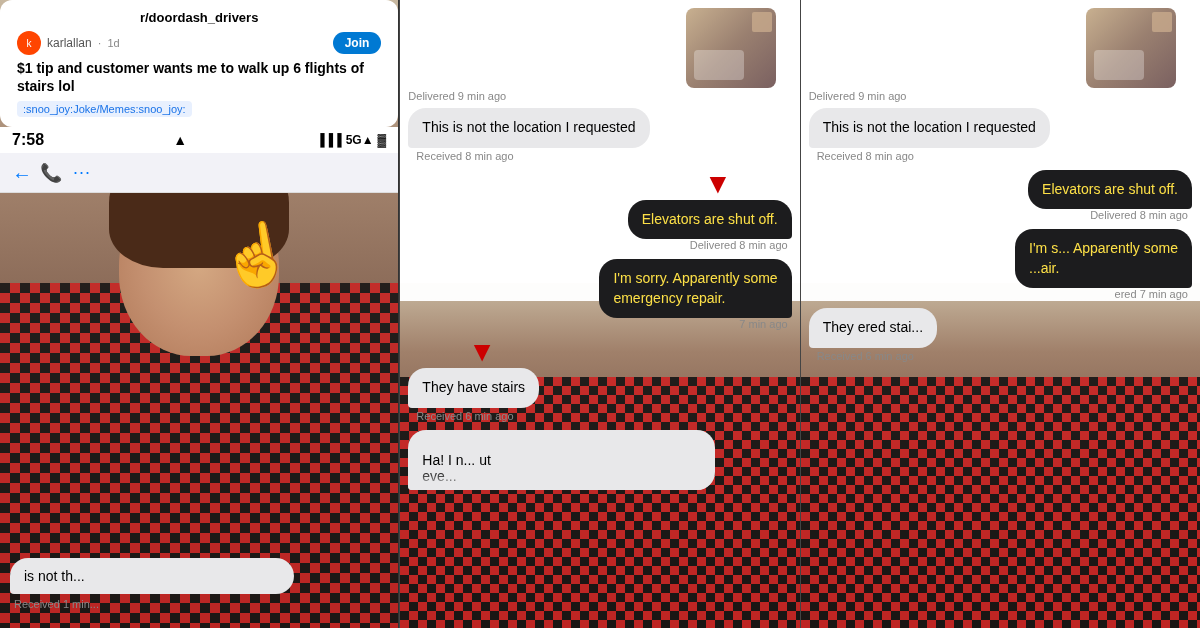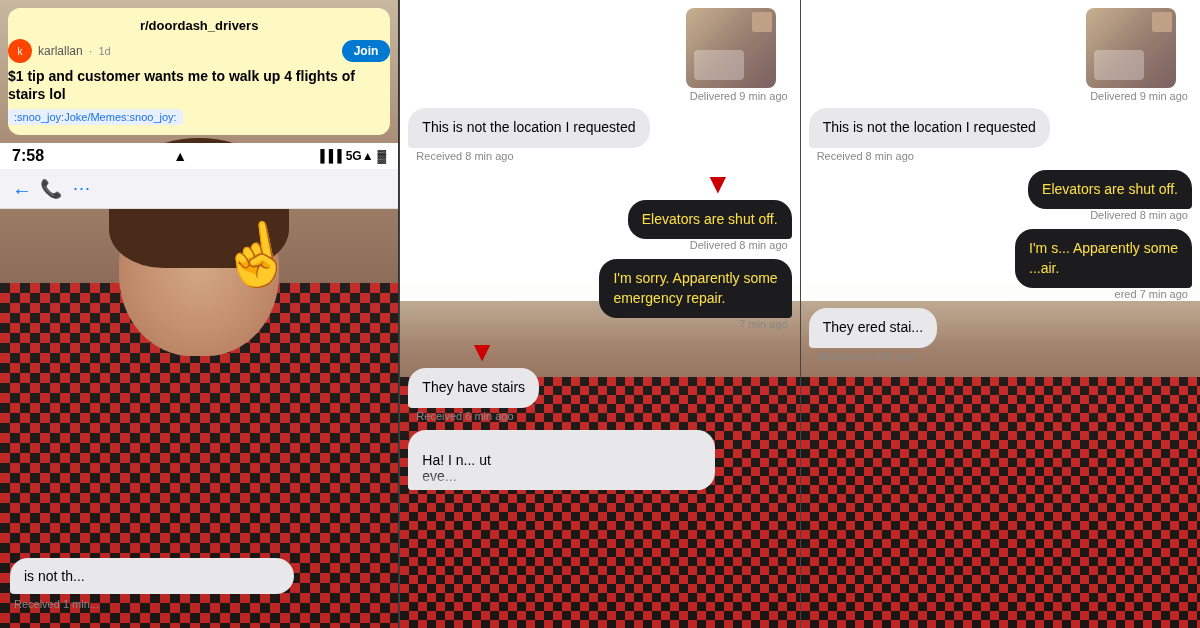--- a/index.html
+++ b/index.html
@@ -73,24 +73,24 @@
     .panel-1-overlay {
       position: absolute;
       top: 0;
       left: 0;
       width: 100%;
       z-index: 10;
     }
 
     
     .reddit-card {
-      background: #fef9c3;
-      margin: 8px;
+      background: #ffffff;
+      margin: 0;
       border-radius: 12px;
-      padding: 10px 0;
+      padding: 10px 17px;
       font-size: 12px;
     }
 
     .reddit-header {
       display: flex;
       align-items: center;
       justify-content: space-between;
       margin-bottom: 6px;
     }
 
@@ -283,21 +283,20 @@
     .msg-time {
       font-size: 11px;
       color: #888;
       margin: 2px 4px 6px;
     }
 
     
     .delivered-label {
       font-size: 11px;
       color: #888;
-      text-align: right;
       padding-right: 4px;
       margin-bottom: 6px;
     }
 
     .delivered-left {
       text-align: left;
       padding-left: 4px;
     }
 
     
@@ -417,21 +416,21 @@
       <div class="reddit-header">
         <span style="font-weight:700;font-size:13px;flex:1;text-align:center;">r/doordash_drivers</span>
       </div>
       <div class="reddit-user-row">
         <div class="avatar">k</div>
         <span class="username">karlallan</span>
         <span class="time-dot">·</span>
         <span class="time-dot">1d</span>
         <button class="join-btn" style="margin-left:auto;">Join</button>
       </div>
-      <div class="reddit-title">$1 tip and customer wants me to walk up 4 flights of stairs lol</div>
+      <div class="reddit-title">$1 tip and customer wants me to walk up 6 flights of stairs lol</div>
       <span class="reddit-tag">:snoo_joy:Joke/Memes:snoo_joy:</span>
     </div>
 
     <div class="status-bar">
       <span class="status-time">7:58</span>
       <span>▲</span>
       <div class="status-icons">
         <span>▐▐▐</span>
         <span>5G▲</span>
         <span>▓</span>

